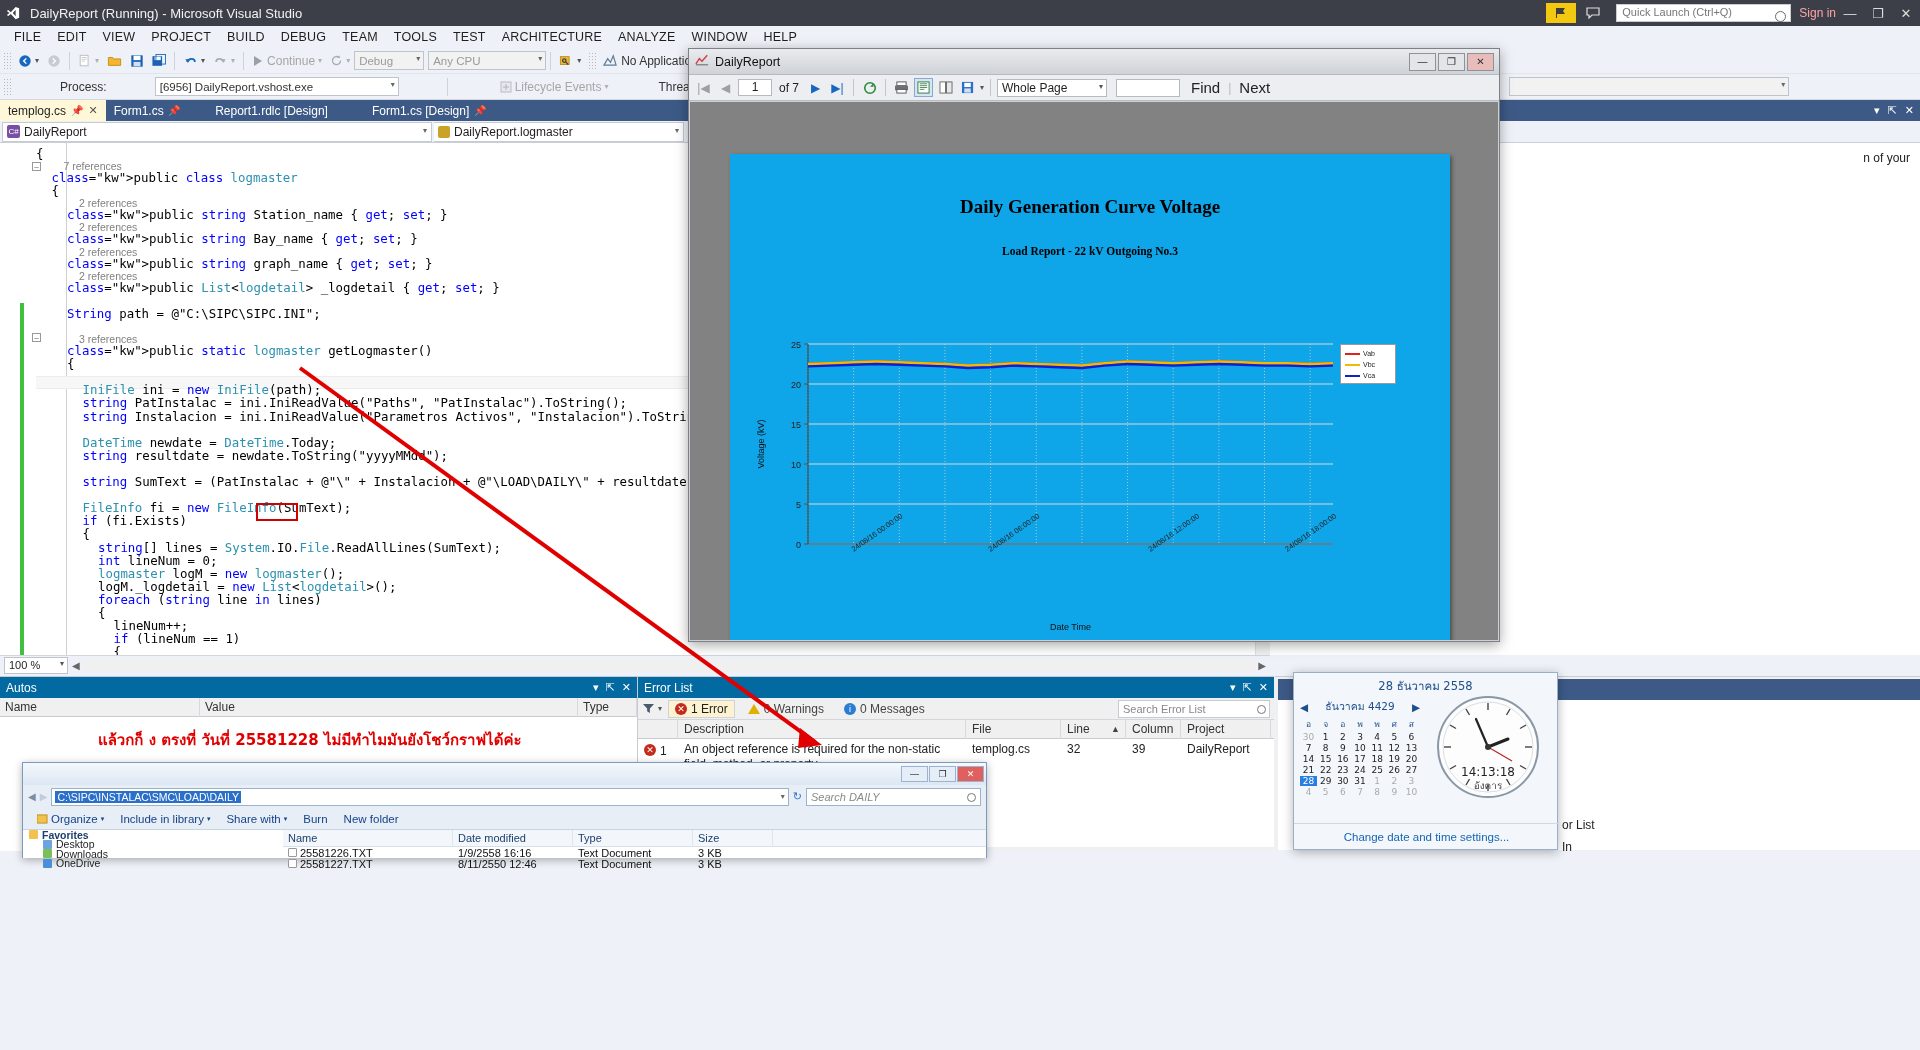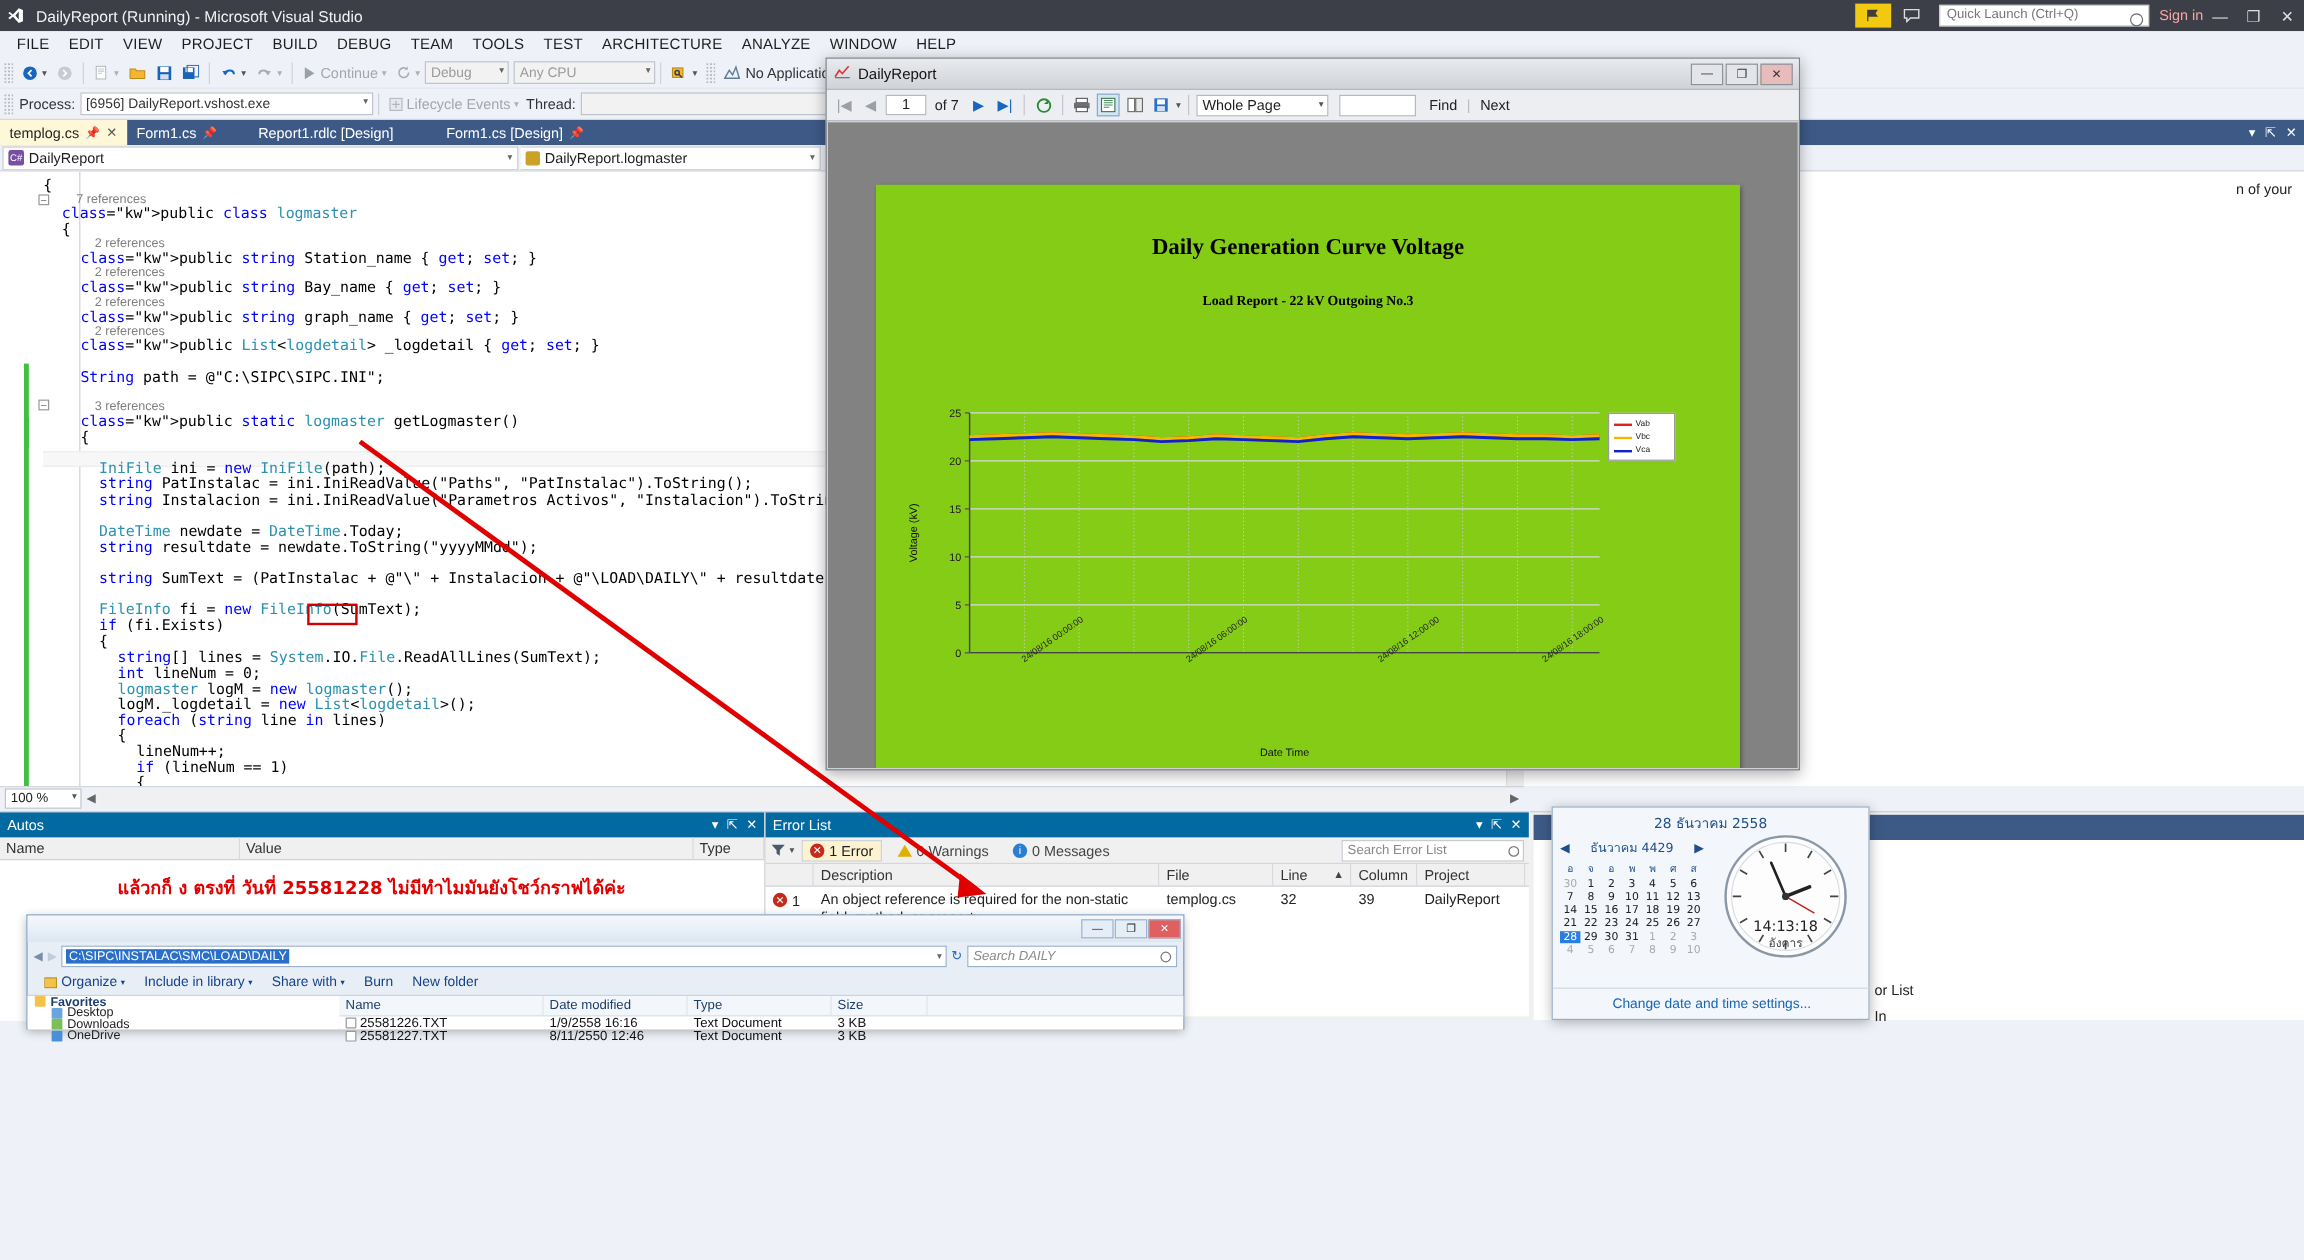--- a/index.html
+++ b/index.html
@@ -39,21 +39,21 @@
              background:#eef1f7; display:flex; align-items:center; padding-left:6px; }
   .vs-menu .mi { font-size:12.5px; color:#1e1e1e; padding:2px 8px;
                  letter-spacing:0.2px; white-space:nowrap;}
 
   
   .vs-tool1 { position:absolute; left:0; top:48px; width:1920px; height:26px;
               background:#eef1f7; display:flex; align-items:center;
               border-bottom:1px solid #e2e5ea;}
   .vs-tool2 { position:absolute; left:0; top:74px; width:1920px; height:26px;
               background:#eef1f7; display:flex; align-items:center;
-              border-bottom:1px solid #d4d7dd;}
+              border-bottom:1px solid #d4d7dd;gap:44px;}
   .tb-grip{ width:8px;height:18px;margin:0 3px;
             background-image:radial-gradient(#b5b8bd 40%, transparent 41%);
             background-size:3px 3px;}
   .tb-sep { width:1px; height:18px; background:#cfd2d8; margin:0 4px; }
   .tb-btn { height:22px; display:flex; align-items:center; padding:0 4px;
             font-size:12px; color:#333; gap:3px;}
   .tb-btn.dis { color:#a6a6a6; }
   .caret { font-size:8px; color:#555; }
   .caret.dis{ color:#b0b0b0; }
   .combo { height:19px; border:1px solid #bfc4cc; background:#fff; font-size:11.5px;
@@ -192,25 +192,25 @@
   .rw-sep{ width:1px;height:17px;background:#c2c6cc;margin:0 3px;}
   .ticon{ width:19px;height:19px;display:flex;align-items:center;justify-content:center;
           font-size:12px;}
   .ticon.sel{ border:1px solid #8aa8cc; background:#d6e5f6; }
   .zoom-sel{ width:110px;height:18px;border:1px solid #b6bac0;background:#fff;
              font-size:12px;display:flex;align-items:center;padding:0 14px 0 4px;
              position:relative;}
   .zoom-sel::after{content:"▾";position:absolute;right:3px;top:2px;font-size:8px;color:#555;}
   .find-box{ width:64px;height:18px;border:1px solid #b6bac0;background:#fff;
              margin-left:6px;}
-  .find-link{ font-size:12px;color:#222;margin-left:8px;}
+  .find-link{ font-size:15px;color:#222;margin-left:8px;}
   .rw-canvas{ position:absolute; left:1px; top:53px; width:808px; height:538px;
               background:#828282; overflow:hidden;}
   .page{ position:absolute; left:40px; top:52px; width:720px; height:510px;
-         background:#84cc16; box-shadow:2px 2px 4px rgba(0,0,0,.4); }
+         background:#0ea5e9; box-shadow:2px 2px 4px rgba(0,0,0,.4); }
   .rp-title{ text-align:center; font-family:"Liberation Serif", serif; font-weight:bold;
              font-size:19px; margin-top:42px; color:#000;}
   .rp-sub{ text-align:center; font-family:"Liberation Serif", serif; font-weight:bold;
            font-size:12.5px; margin-top:30px; color:#000;}
   .rp-sub2{ text-align:center; font-family:"Liberation Serif", serif; font-weight:bold;
             font-size:11.5px; margin-top:27px; color:#000;}
   .chart-area{ position:absolute; left:18px; top:168px; width:684px; height:330px;}
   .legend-box{ position:absolute; left:592px; top:22px; width:56px; height:40px;
                border:1px solid #9a9a9a; background:#fff; padding:3px 4px;
                font-size:7px; color:#222;}

